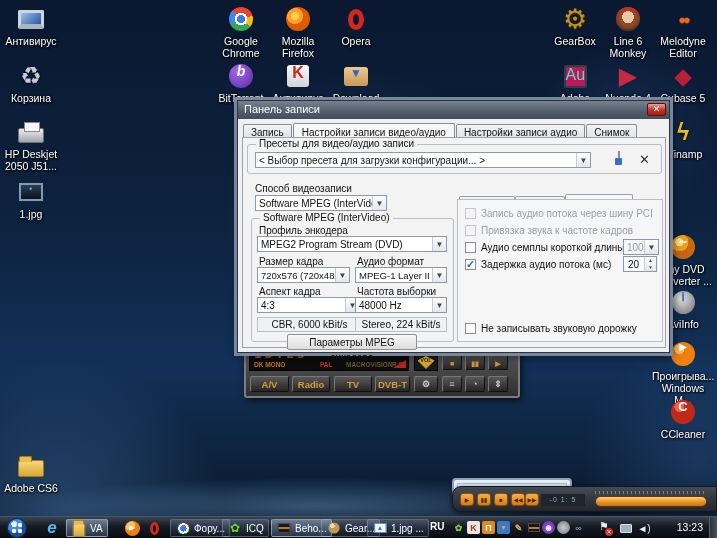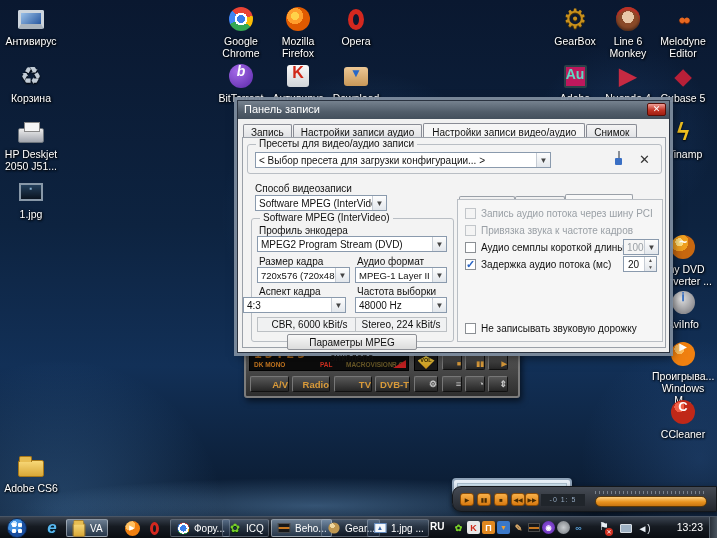--- a/index.html
+++ b/index.html
@@ -27,21 +27,21 @@
   .g-bt { width:24px;height:24px;border-radius:50%;background:radial-gradient(circle at 35% 30%,#a56ae8,#5a28a8);
     color:#fff;font-weight:bold;font-style:italic;font-size:14px;display:flex;align-items:center;justify-content:center; }
   .g-kasp { width:22px;height:22px;border-radius:3px;background:linear-gradient(#fafafa,#d0d4d8);
     color:#d02818;font-weight:bold;font-size:16px;display:flex;align-items:center;justify-content:center; }
   .g-dl { width:24px;height:19px;border-radius:3px;background:linear-gradient(#ecc795,#c89858);
     color:#2868c8;font-size:12px;display:flex;align-items:center;justify-content:center; }
   .g-gear { color:#c8901c;font-size:27px;text-shadow:0 1px 1px #5a3c00; }
   .g-monkey { width:24px;height:24px;border-radius:50%;
     background:radial-gradient(circle at 50% 42%,#e8c8a8 0 6px,#8a4a28 6px 12px);box-shadow:inset 0 -2px 3px rgba(0,0,0,.4), inset 0 3px 2px #c03028; }
   .g-melodyne { color:#e86820;font-size:13px;letter-spacing:-3px;text-shadow:0 1px 1px #802800; }
-  .g-au { width:23px;height:23px;background:#be185d;border:2px solid #2b4048;color:#5fd9c3;font-weight:bold;font-size:14px;display:flex;align-items:center;justify-content:center;border-radius:2px; }
+  .g-au { width:23px;height:23px;background:#be185d;border:2px solid #2b4048;color:#5fd9c3;font-weight:normal;font-size:16px;display:flex;align-items:center;justify-content:center;border-radius:2px; }
   .g-nuendo { color:#c62a42;font-size:24px; }
   .g-cubase { color:#b82038;font-size:23px; }
   .g-winamp { color:#f0c020;font-weight:bold;font-size:23px;text-shadow:0 1px 2px #000; }
   .g-anydvd { width:24px;height:24px;border-radius:50%;background:radial-gradient(circle at 35% 30%,#ffe080 0 4px,#f0a020 4px 9px,#c86810 9px 12.5px);
     color:#fff;font-weight:bold;font-size:14px;display:flex;align-items:center;justify-content:center; }
   .g-avi { width:23px;height:23px;border-radius:50%;background:radial-gradient(circle at 40% 35%,#e2e2e2,#6e6e74);
     color:#2060c0;font-weight:bold;font-size:12px;display:flex;align-items:center;justify-content:center; }
   .g-wmp { width:24px;height:24px;border-radius:50%;background:radial-gradient(circle at 35% 30%,#ffc060 0 5px,#f08010 5px 12.5px);
     color:#fff;font-size:10px;display:flex;align-items:center;justify-content:center; }
   .g-ccleaner { width:24px;height:24px;border-radius:50%;background:radial-gradient(circle at 35% 30%,#f06048 0 5px,#c02818 5px 12.5px);
@@ -61,21 +61,21 @@
   .g-imgview { width:15px;height:12px;background:#f4f8fc;border:1px solid #4878b8;color:#3868a8;font-size:8px;display:flex;align-items:flex-end;justify-content:center; }
   
   .tvapp { position:absolute; left:244px; top:350px; width:276px; height:48px; z-index:2;
     background:linear-gradient(#5a5a5a,#2e2e2e); border:2px solid #7c7c7c; border-radius:3px; box-shadow:2px 3px 6px rgba(0,0,0,.6); }
   .tv-lcd { position:absolute; left:3px; top:2px; width:160px; height:17px; background:#0c0c0c; border:1px solid #000; overflow:hidden; }
   .tv-digits { position:absolute; left:4px; top:-9px; color:#b06818; font-size:13px; font-weight:bold; letter-spacing:3px; font-family:"DejaVu Sans Mono",monospace; }
   .tv-lab { position:absolute; bottom:2px; font-size:6.5px; font-weight:bold; }
   .tv-wedge { position:absolute; right:2px; bottom:2px; width:0; height:0; border-left:13px solid transparent; border-bottom:8px solid #c02020; }
   .tv-vol { position:absolute; left:168px; top:2px; width:24px; height:17px; background:#1a1a1a; border:1px solid #000; display:flex;align-items:center;justify-content:center; }
   .tv-vol b { width:17px; height:13px; background:linear-gradient(#f8d848,#c89018); clip-path:polygon(50% 0,100% 35%,50% 100%,0 35%); color:#3a2800; font-size:5.5px; text-align:center; line-height:8px; }
-  .tv-btn { position:absolute; height:16px; background:linear-gradient(#585858,#262626); border:1px solid #777; border-bottom-color:#111; border-right-color:#111; border-radius:2px; color:#d89a3a; font-weight:bold; font-size:9.5px; text-align:right; line-height:15px; cursor:pointer; }
+  .tv-btn { position:absolute; height:16px; background:linear-gradient(#585858,#262626); border:1px solid #777; border-bottom-color:#111; border-right-color:#111; border-radius:2px; color:#d89a3a; font-weight:bold; font-size:9.5px; text-align:center; line-height:15px; cursor:pointer; }
   .tv-btn.tool { color:#c8c8c8; font-size:9px; }
   
   .dlg { position:absolute; left:237px; top:100px; width:433px; height:253px; z-index:5;
     background:#f0f0f0; border:1px solid #2b3340; box-shadow:0 0 0 3px rgba(125,140,158,.95), 3px 4px 10px rgba(0,0,0,.55); font-size:10px; color:#111; }
   .dlg-title { height:18px; background:linear-gradient(#76828f,#515d6a 60%,#434f5c); color:#fff; font-size:11px; padding:2px 0 0 6px; position:relative; }
   .dlg-close { position:absolute; right:3px; top:2px; width:19px; height:13px; border-radius:2px; background:linear-gradient(#f0a098,#c23425 55%,#a01f12); border:1px solid #5a0f08; color:#fff; font-size:9px; line-height:11px; text-align:center; cursor:pointer; }
   .tabs { position:absolute; left:5px; top:21px; display:flex; align-items:flex-end; }
   .tab { border:1px solid #898c95; border-bottom:none; background:linear-gradient(#f4f4f4,#dcdee2); padding:2px 7px 3px; margin-right:1px; border-radius:2px 2px 0 0; cursor:pointer; }
   .tab.active { background:#f6f6f6; padding:3px 8px 4px; position:relative; top:1px; }
   .page { position:absolute; left:4px; top:36px; width:424px; height:211px; border:1px solid #9aa0a8; background:#f3f3f3; }
@@ -319,30 +319,30 @@
   <div class="mp-bar"></div>
 </div>
 
 <div class="dlg">
   <div class="dlg-title">
     <span>Панель записи</span>
     <div class="dlg-close"><span>✕</span></div>
   </div>
   <div class="tabs">
     <div class="tab">Запись</div>
+    <div class="tab active">Настройки записи видео/аудио</div>
     <div class="tab">Настройки записи аудио</div>
-    <div class="tab active">Настройки записи видео/аудио</div>
     <div class="tab">Снимок</div>
   </div>
   <div class="page">
 
     <div class="grp" style="left:4px;top:6px;width:415px;height:30px">
       <span class="glab">Пресеты для видео/аудио записи</span>
     </div>
-    <div class="combo" style="left:12px;top:14px;width:296px">
+    <div class="combo" style="left:12px;top:14px;width:336px">
       <span>&lt; Выбор пресета для загрузки конфигурации... &gt;</span>
         <span class="arr">▼</span>
     </div>
     <div class="pico" style="left:375px;top:14px"><span class="pg"></span></div>
     <div class="pico" style="left:396px;top:14px;color:#333;font-size:13px"><span>✕</span></div>
 
     <div class="lab" style="left:12px;top:45px">Способ видеозаписи</div>
     <div class="combo" style="left:12px;top:57px;width:132px">
       <span>Software MPEG (InterVideo)</span>
         <span class="arr">▼</span>
@@ -360,21 +360,21 @@
     <div class="combo" style="left:14px;top:129px;width:93px;font-size:9.5px">
       <span>720x576 (720x480)</span>
         <span class="arr">▼</span>
     </div>
     <div class="combo" style="left:112px;top:129px;width:92px;font-size:9.5px">
       <span>MPEG-1 Layer II</span>
         <span class="arr">▼</span>
     </div>
     <div class="lab" style="left:16px;top:148px">Аспект кадра</div>
     <div class="lab" style="left:114px;top:148px">Частота выборки</div>
-    <div class="combo" style="left:0;top:159px;width:103px">
+    <div class="combo" style="left:14px;top:159px;width:103px">
       <span>4:3</span>
         <span class="arr">▼</span>
     </div>
     <div class="combo" style="left:112px;top:159px;width:92px">
       <span>48000 Hz</span>
         <span class="arr">▼</span>
     </div>
     <div class="static" style="left:14px;top:179px;width:105px">CBR, 6000 kBit/s</div>
     <div class="static" style="left:112px;top:179px;width:92px">Stereo, 224 kBit/s</div>
     <div class="btn" style="left:44px;top:196px;width:130px">Параметры MPEG энкодера</div>

